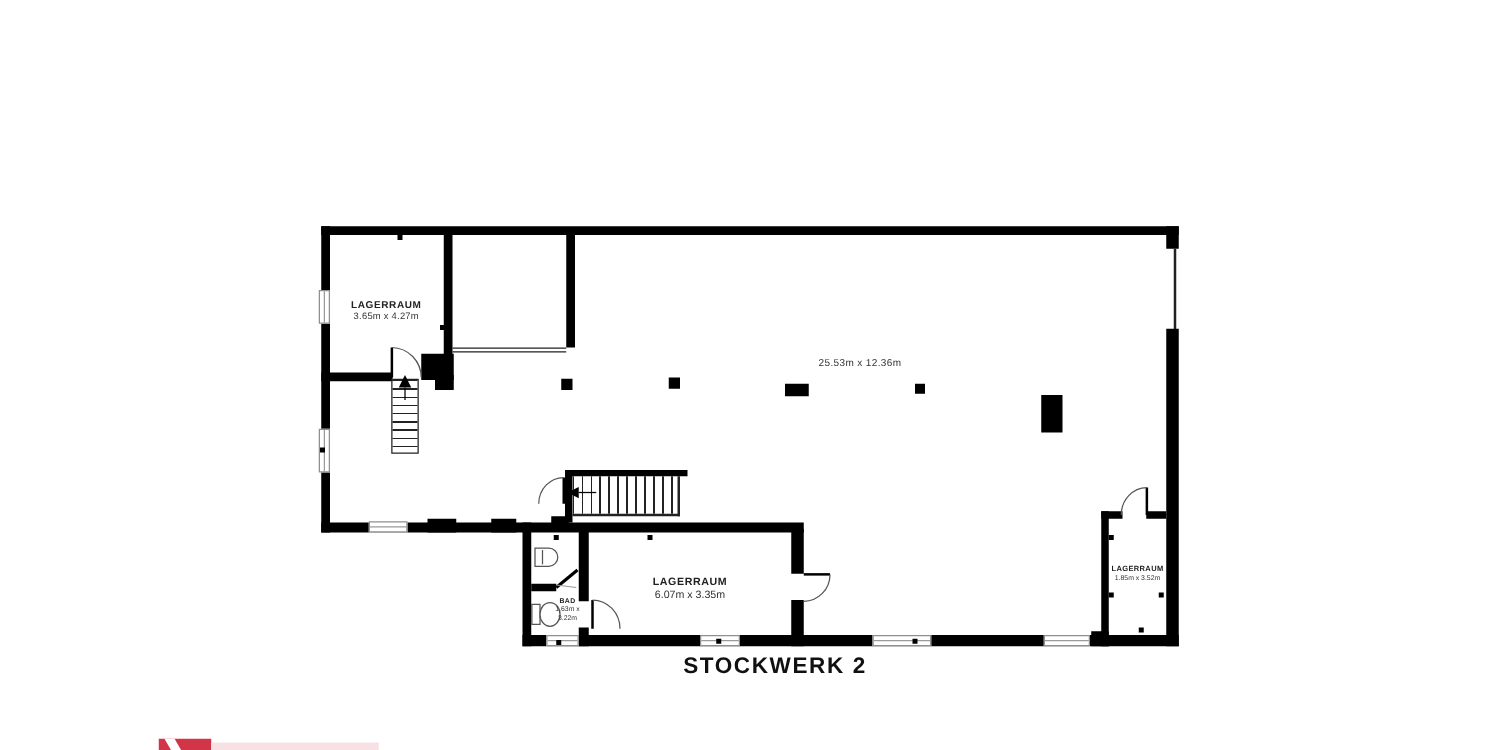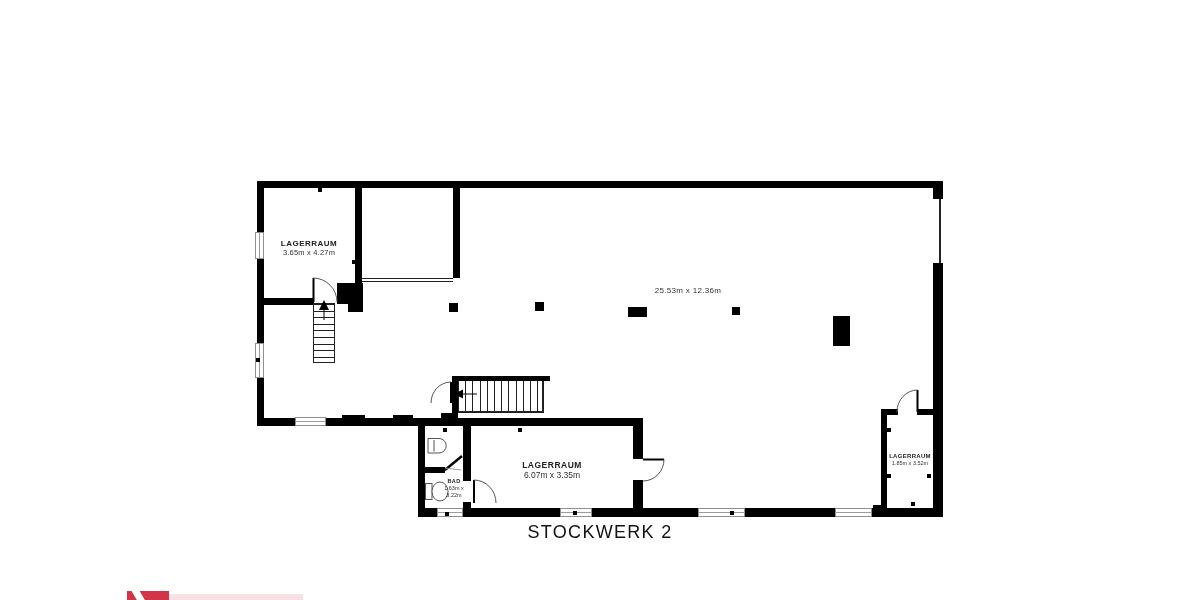--- a/index.html
+++ b/index.html
@@ -23,21 +23,21 @@
   svg.overlay{position:absolute;left:0;top:0;width:1200px;height:600px;}
   .lbl{position:absolute;transform:translateX(-50%);white-space:nowrap;color:#222;text-align:center;
        line-height:1;}
   .room-name{font-size:8px;font-weight:bold;letter-spacing:.5px;}
   .room-dims{font-size:7.5px;font-weight:normal;letter-spacing:.2px;color:#333;}
   .room-name-lg{font-size:8.5px;font-weight:bold;letter-spacing:.5px;}
   .room-dims-lg{font-size:8.5px;font-weight:normal;color:#333;}
   .room-name-sm{font-size:6px;font-weight:bold;letter-spacing:.3px;}
   .room-dims-sm{font-size:5.5px;font-weight:normal;color:#333;}
   .hall-dims{font-size:8px;color:#333;letter-spacing:.3px;}
-  .title{font-size:18px;font-weight:400;letter-spacing:1.3px;color:#111;}
+  .title{font-size:18px;font-weight:700;letter-spacing:1.3px;color:#111;margin-left:20px;}
   .logo-red{position:absolute;left:127px;top:591px;width:42px;height:9px;background:#d23448;overflow:hidden;}
   .logo-red .slash{position:absolute;left:8px;top:-4px;width:7px;height:18px;background:#fff;
        transform:rotate(-30deg);}
   .logo-pink{position:absolute;left:169px;top:594px;width:134px;height:6px;background:#f7e1e4;}
 </style>
 </head>
 <body>
 
 <div id="canvas">
 

